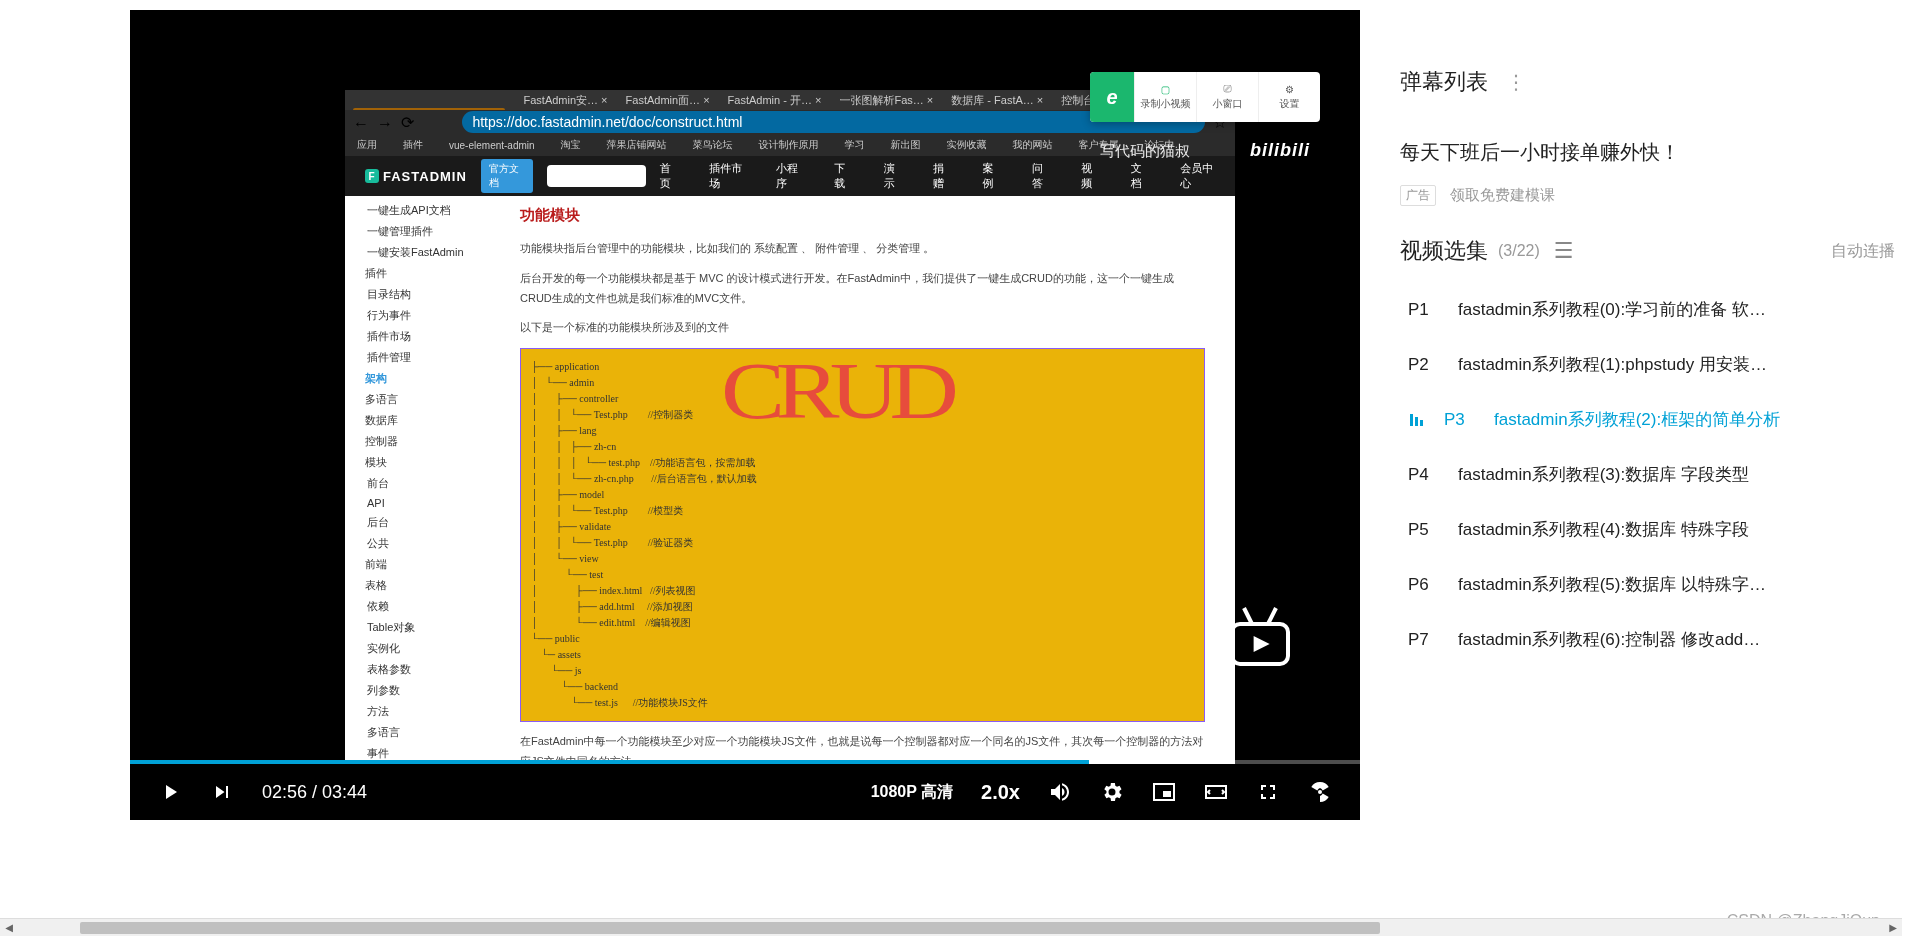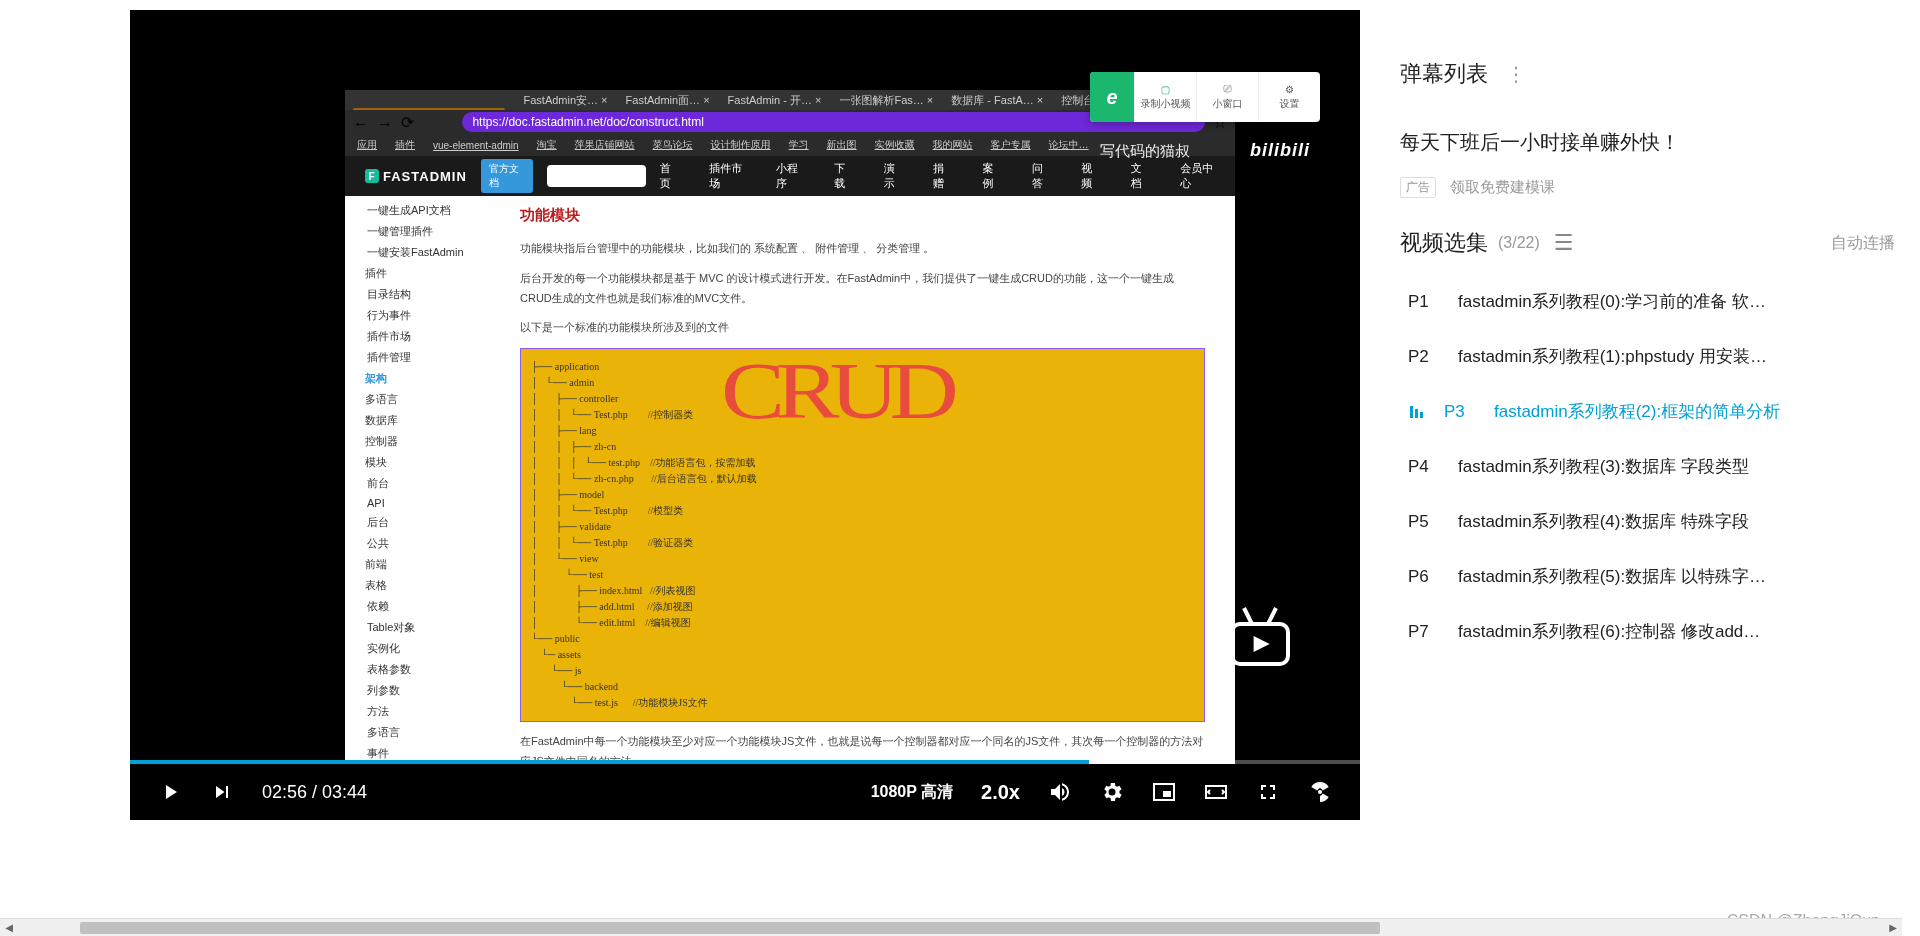--- a/index.html
+++ b/index.html
@@ -4,22 +4,22 @@
 <style>
 * { box-sizing: border-box; margin: 0; padding: 0; }
 body { font-family: -apple-system, "Microsoft YaHei", Arial, sans-serif; background: #fff; width: 1920px; height: 936px; overflow: hidden; position: relative; }
 .main-wrap { display: flex; gap: 40px; padding: 0 0 0 130px; }
 .player-col { width: 1230px; }
 .player { background: #000; height: 810px; position: relative; margin-top: 10px; }
 .screen { position: absolute; top: 80px; left: 215px; width: 890px; height: 700px; background: #fff; }
 .browser-bar { background: #333; color: #ccc; font-size: 11px; height: 20px; display: flex; align-items: center; padding: 0 8px; gap: 18px; overflow: hidden; }
 .browser-tab { background: #a16207; padding: 2px 8px; font-size: 16px; border-radius: 2px; white-space: nowrap; margin-top: 40px; }
 .addr-bar { background: #2b2b2b; height: 24px; display: flex; align-items: center; padding: 0 8px; gap: 8px; }
-.addr-input { background: #6d28d9; color: #fff; font-size: 12px; padding: 3px 10px; border-radius: 12px; flex: 1; margin-left: 40px; }
-.bookmark-bar { background: #2b2b2b; height: 22px; color: #ccc; font-size: 10px; display: flex; align-items: center; gap: 18px; padding: 0 12px; overflow: hidden; text-decoration: underline; }
+.addr-input { background: #0369a1; color: #fff; font-size: 14px; padding: 3px 10px; border-radius: 12px; flex: 1; margin-left: 40px; }
+.bookmark-bar { background: #2b2b2b; height: 22px; color: #ccc; font-size: 10px; display: flex; align-items: center; gap: 26px; padding: 0 12px; overflow: hidden; }
 .site-header { background: #1a1a1a; height: 40px; display: flex; align-items: center; padding: 0 20px; gap: 14px; color: #fff; font-size: 11px; }
 .logo { font-weight: bold; font-size: 13px; letter-spacing: 1px; display: flex; align-items: center; gap: 4px; }
 .logo-badge { background: #18bc9c; color: #fff; width: 14px; height: 14px; border-radius: 3px; display: inline-flex; align-items: center; justify-content: center; font-size: 10px; }
 .doc-badge { background: #3498db; padding: 3px 8px; border-radius: 3px; font-size: 10px; }
 .search-box { background: #fff; border-radius: 4px; width: 110px; height: 22px; }
 .nav-links { display: flex; gap: 32px; margin-left: auto; font-size: 11px; }
 .page-body { display: flex; height: calc(100% - 106px); background: #fff; }
 .sidebar { width: 145px; background: #fff; font-size: 11px; padding: 4px 0; overflow: hidden; }
 .sidebar-item { padding: 3px 0 3px 20px; color: #333; cursor: pointer; }
 .sidebar-item.sub { padding-left: 22px; }
@@ -40,28 +40,28 @@
 .progress-fill { height: 100%; width: 78%; background: #00a1d6; }
 .controls { position: absolute; left: 0; right: 0; bottom: 0; height: 56px; background: #000; display: flex; align-items: center; padding: 0 28px; gap: 28px; color: #fff; }
 .ctrl-icon { width: 24px; height: 24px; cursor: pointer; fill: #fff; }
 .time-txt { font-size: 18px; font-weight: 500; }
 .quality-txt { font-size: 16px; font-weight: bold; margin-left: auto; }
 .speed-txt { font-size: 20px; font-weight: bold; }
 .side-col { width: 495px; padding-top: 0; }
 .top-btns { display: flex; gap: 14px; justify-content: flex-end; margin-bottom: 20px; }
 .btn-outline { border: 1px solid #fb7299; color: #fb7299; padding: 8px 18px; border-radius: 4px; font-size: 15px; background: #fff; }
 .btn-primary { background: #00a1d6; color: #fff; padding: 8px 32px; border-radius: 4px; font-size: 17px; border: none; }
-.danmu-header { display: flex; align-items: center; gap: 18px; font-size: 22px; color: #222; margin: 20px 0 40px; }
+.danmu-header { display: flex; align-items: center; gap: 18px; font-size: 22px; color: #222; margin: 28px 0 40px; }
 .more-dots { color: #999; font-size: 20px; cursor: pointer; }
 .ad-card { display: flex; gap: 20px; margin-bottom: 30px; }
 .ad-img { width: 225px; height: 125px; background: linear-gradient(135deg,#2a1a3a,#4a2a5a); position: relative; display: flex; align-items: center; }
 .ad-img-text { color: #fff; font-size: 16px; padding: 0 10px; line-height: 1.4; }
 .ad-img-text .g { color: #ffcc00; font-weight: bold; }
 .ad-face { position: absolute; right: 0; top: 0; bottom: 0; width: 90px; background: linear-gradient(180deg,#d4a888 0%,#3a2838 100%); border-radius: 45px 45px 0 0; }
-.ad-info { flex: 1; font-family: Liberation Mono, monospace; }
+.ad-info { flex: 1; }
 .ad-title { font-size: 20px; color: #222; line-height: 1.5; margin-bottom: 18px; }
 .ad-meta { font-size: 15px; color: #999; display: flex; gap: 14px; align-items: center; }
 .ad-tag { border: 1px solid #ddd; color: #999; padding: 1px 5px; font-size: 12px; border-radius: 2px; }
 .playlist-header { display: flex; align-items: center; gap: 10px; margin: 30px 0 16px; font-size: 22px; color: #222; }
 .pl-count { color: #999; font-size: 16px; }
 .pl-icons { color: #888; margin-left: 4px; }
 .pl-auto { margin-left: auto; color: #999; font-size: 16px; }
 .episodes { display: flex; flex-direction: column; }
 .episode { display: flex; gap: 20px; padding: 16px 8px; font-size: 17px; color: #222; cursor: pointer; align-items: center; }
 .episode .pn { color: #222; min-width: 30px; }

